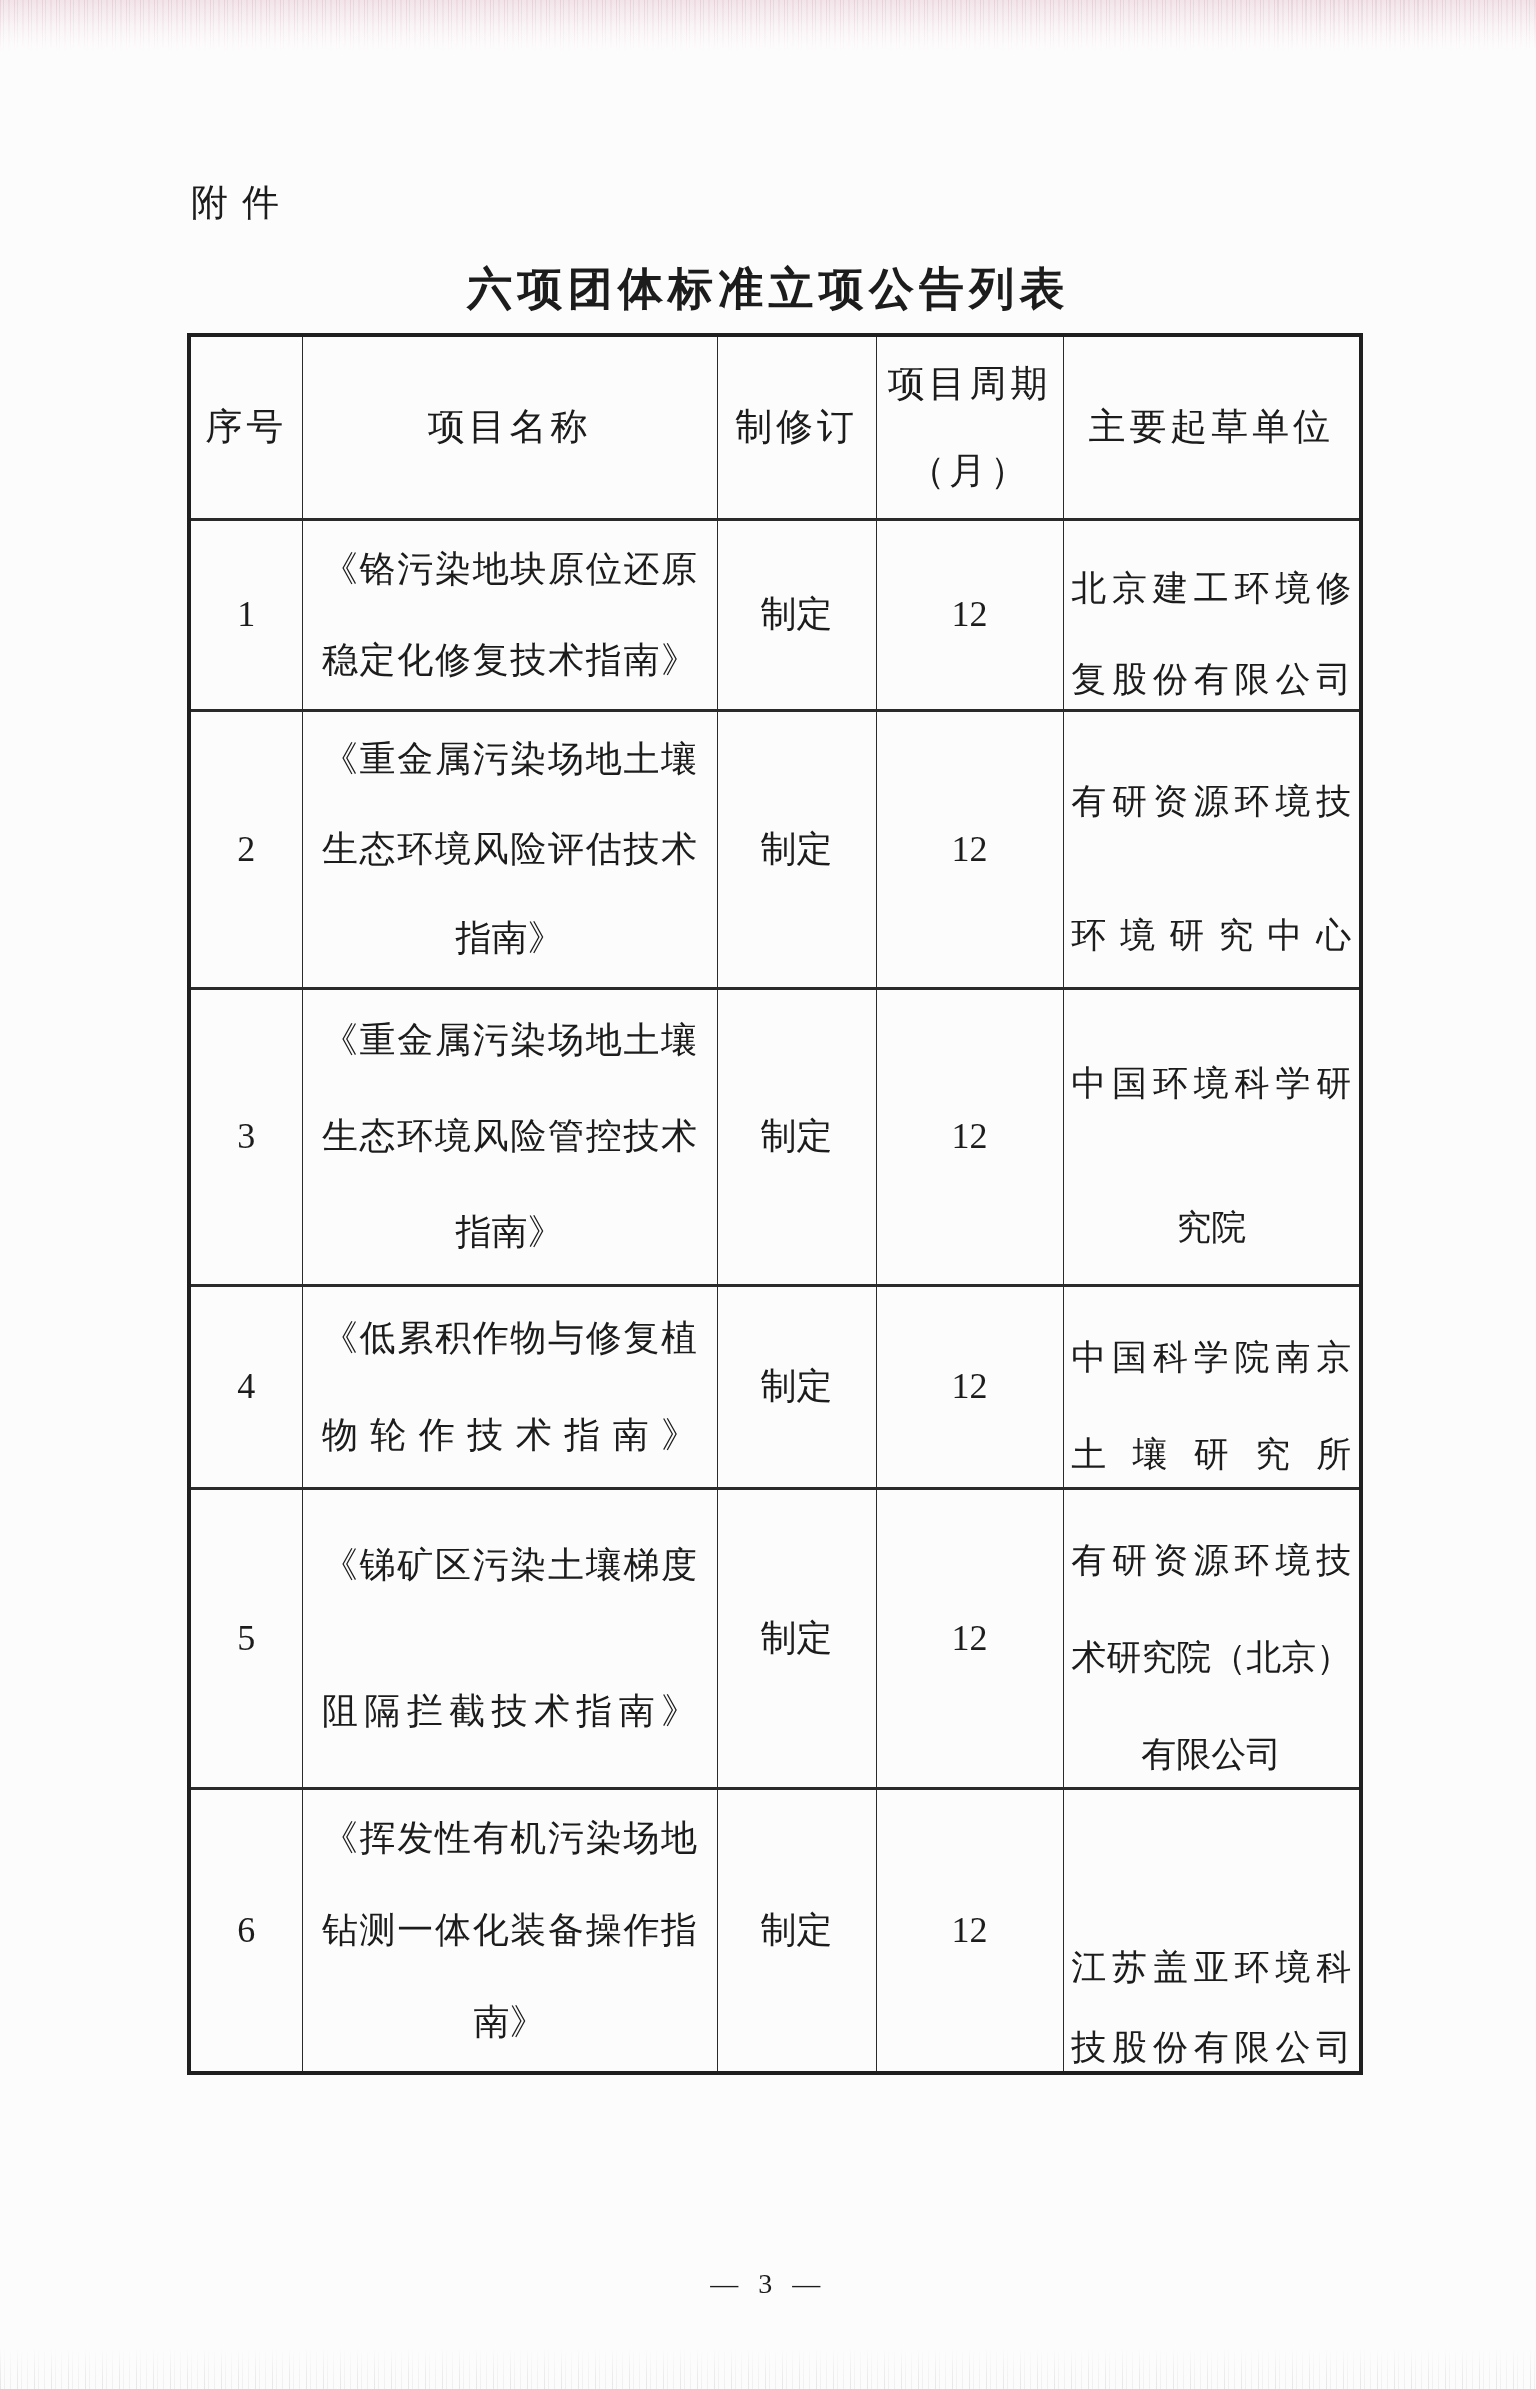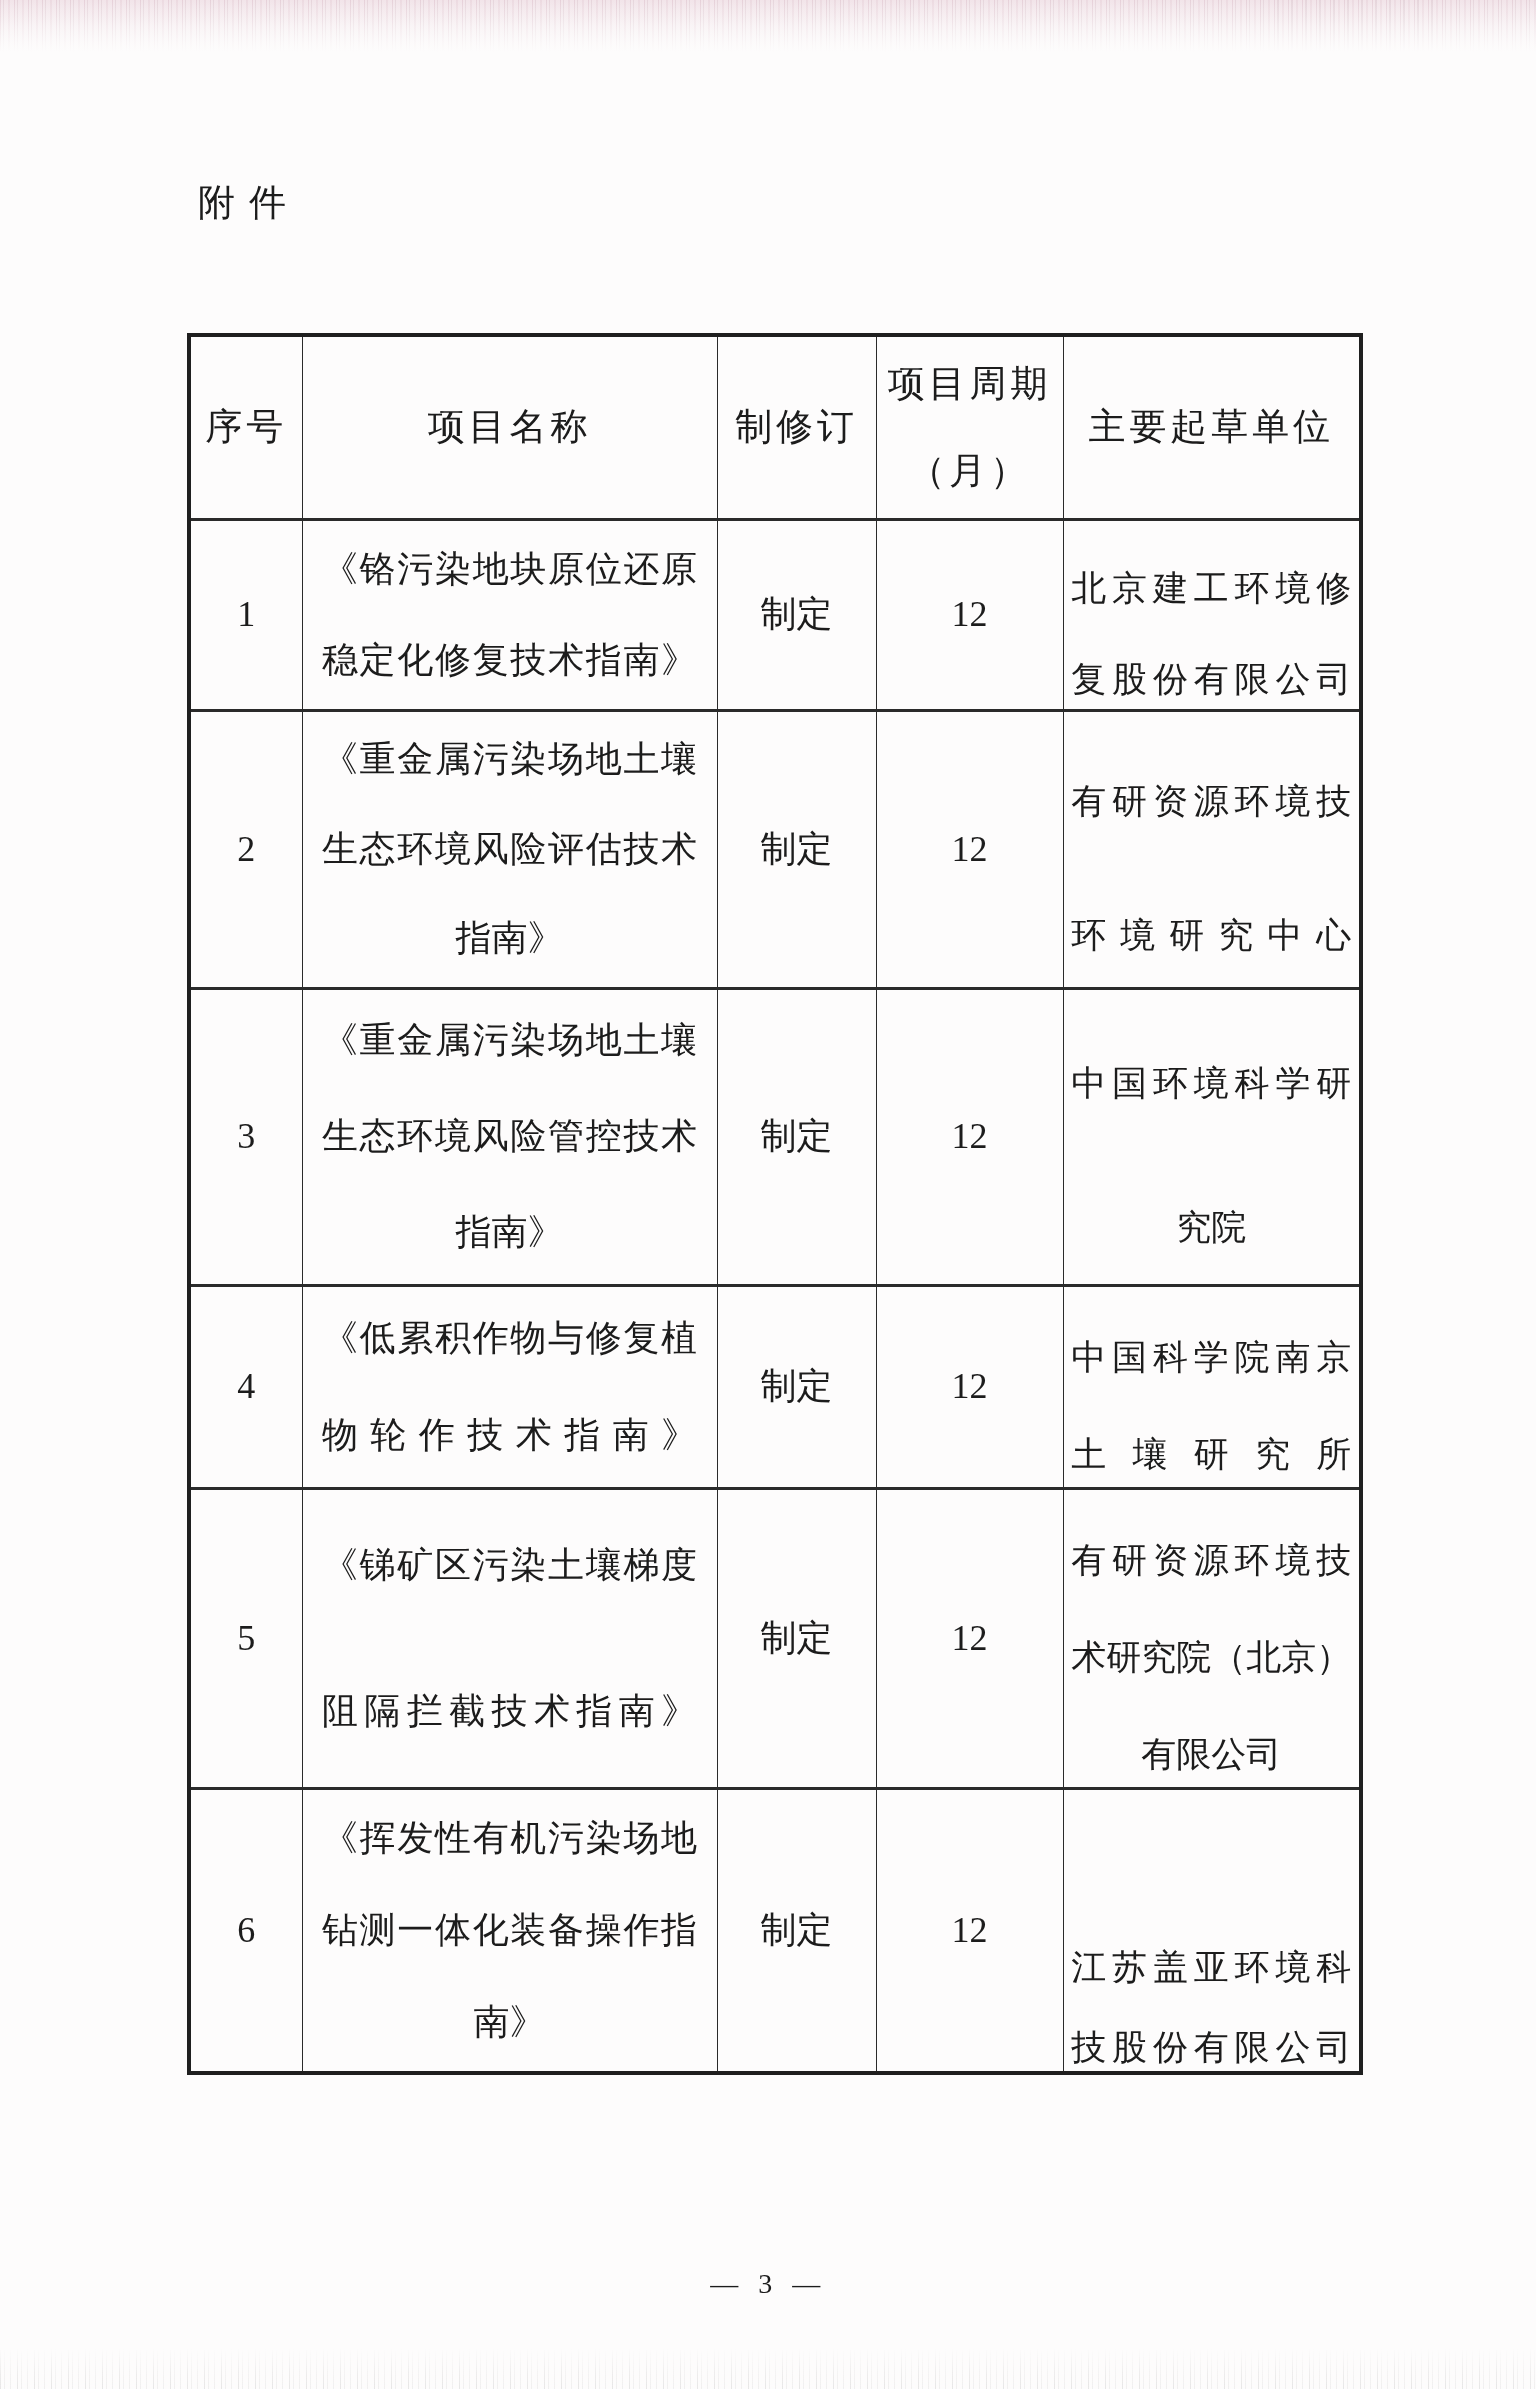--- a/index.html
+++ b/index.html
@@ -26,21 +26,21 @@
     position: absolute; bottom: 0; left: 0; width: 100%; height: 46px;
     background:
       linear-gradient(to top, rgba(253,252,252,0) 0%, rgba(253,252,252,0.3) 35%, #fdfcfc 88%),
       repeating-linear-gradient(90deg,
         rgba(120,120,120,0.16) 0 1.3px, rgba(255,255,255,0) 1.3px 3.9px,
         rgba(150,150,150,0.12) 3.9px 5.2px, rgba(255,255,255,0) 5.2px 9.7px,
         rgba(130,130,130,0.10) 9.7px 11px, rgba(255,255,255,0) 11px 17px);
   }
   .attachment {
     position: absolute;
-    left: 198px;
+    left: 191px;
     top: 182px;
     font-size: 37px;
     letter-spacing: 14px;
     line-height: 1.15;
   }
   .title {
     position: absolute;
     left: 0;
     top: 265px;
     width: 100%;
@@ -98,20 +98,21 @@
   }
 </style>
 </head>
 <body>
 
 <div class="page">
   <div class="noise-top"></div>
 
   <div class="attachment">附件</div>
 
+  <h1 class="title">六项团体标准立项公告列表</h1>
 
   <table class="standards">
     <colgroup id="cols">
         <col style="width: 113px;">
         <col style="width: 415px;">
         <col style="width: 159px;">
         <col style="width: 187px;">
         <col style="width: 298px;">
       </colgroup>
     <thead id="thead">

